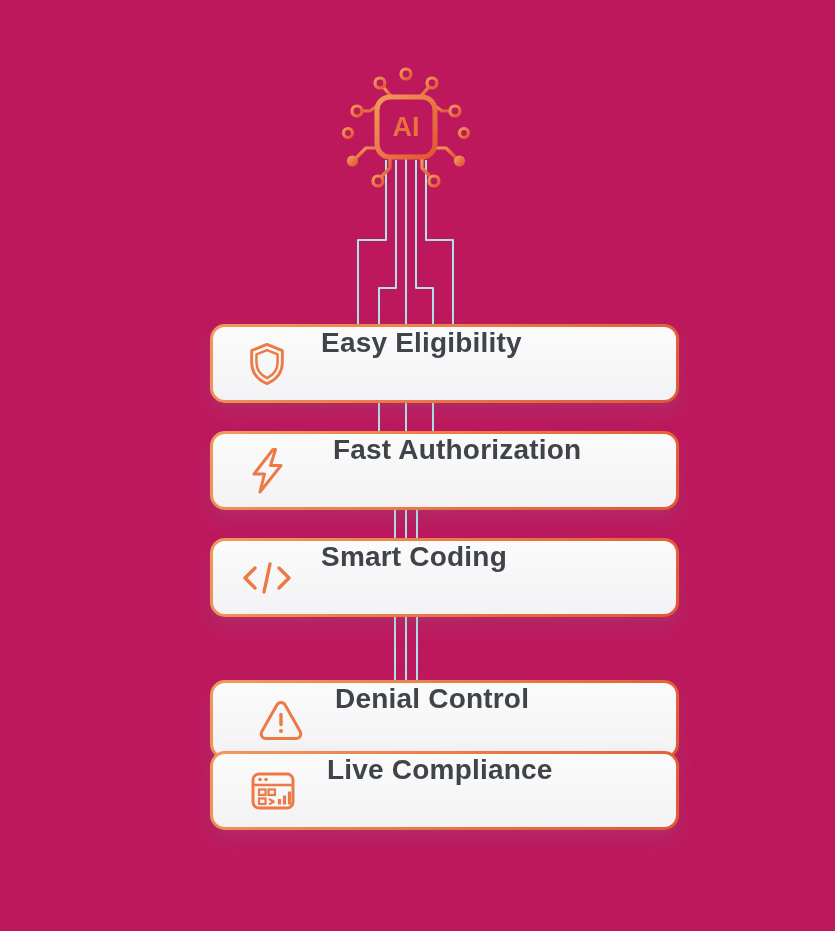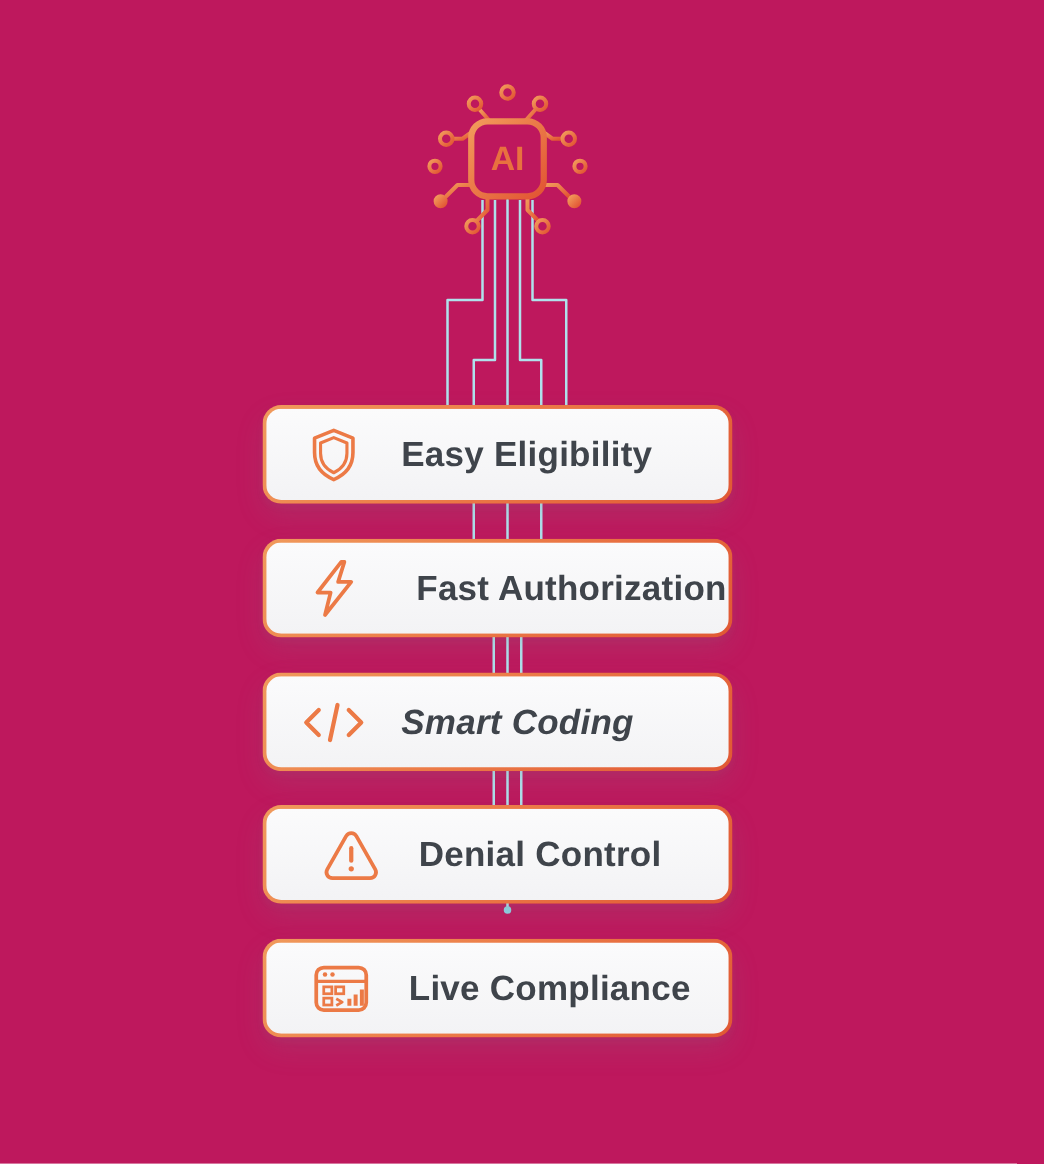--- a/index.html
+++ b/index.html
@@ -9,52 +9,51 @@
     margin:0 auto;
     background:#be185d;
     overflow:hidden;
     font-family:"Liberation Sans","DejaVu Sans",sans-serif;
   }
   .circuit-svg{position:absolute;left:0;top:0;z-index:0;}
   .chip-svg{position:absolute;left:336px;top:55px;z-index:2;}
   .card{
     position:absolute;
     left:210px;
-    width:376px;height:79px;
+    width:469px;height:79px;
     box-sizing:border-box;
     border:3px solid transparent;
     border-radius:15px;
     background:
       linear-gradient(180deg,#fbfbfc 0%,#f3f3f5 100%) padding-box,
       linear-gradient(135deg,#f09a5c 0%,#ec7c48 45%,#e05834 100%) border-box;
     box-shadow:0 10px 22px rgba(125,130,142,0.16), 0 3px 6px rgba(125,130,142,0.07);
     display:flex;
-    align-items:center;
     padding-left:26px;
     z-index:1;
   }
   .card-icon{
     width:56px;
     display:flex;
     align-items:center;
     justify-content:center;
     flex:0 0 auto;
   }
   .card-label{
     margin-left:26px;
     font-size:28px;
     font-weight:700;
     color:#3f444b;
     letter-spacing:0.2px;
     white-space:nowrap;
   }
   .top-1{top:324px;}
   .top-2{top:431px;gap:12px;}
-  .top-3{top:538px;font-style:italic;}
-  .top-4{top:644px;padding-left:40px;}
+  .top-3{top:538px;}
+  .top-4{top:680px;padding-left:40px;}
   .top-5{top:751px;padding-left:32px;}
 </style>
 </head>
 <body>
 
 <div class="stage">
 
   <svg class="circuit-svg" width="835" height="931" viewBox="0 0 835 931" fill="none">
     <g stroke="#AFE1EC" stroke-width="2" stroke-linejoin="round">
       <path d="M386 160 V240 H358 V400"></path>

